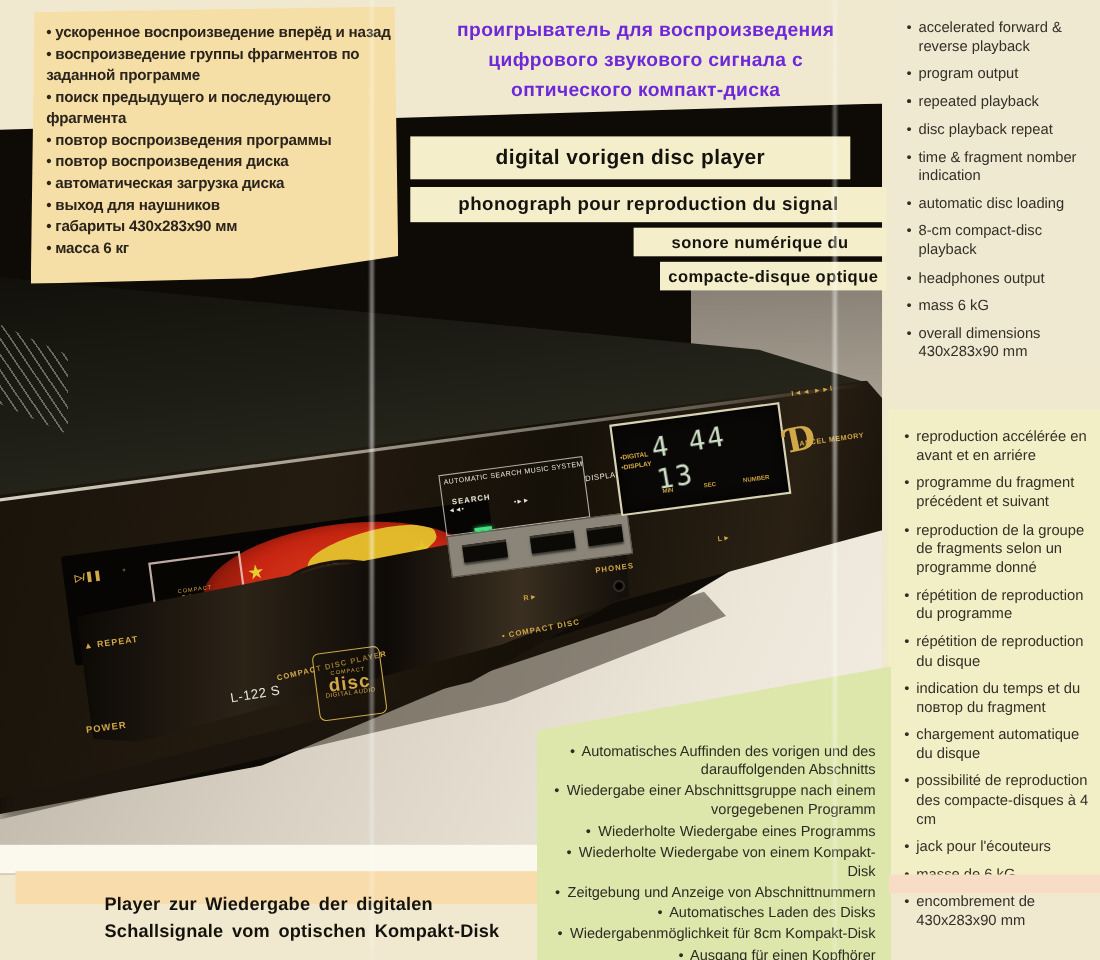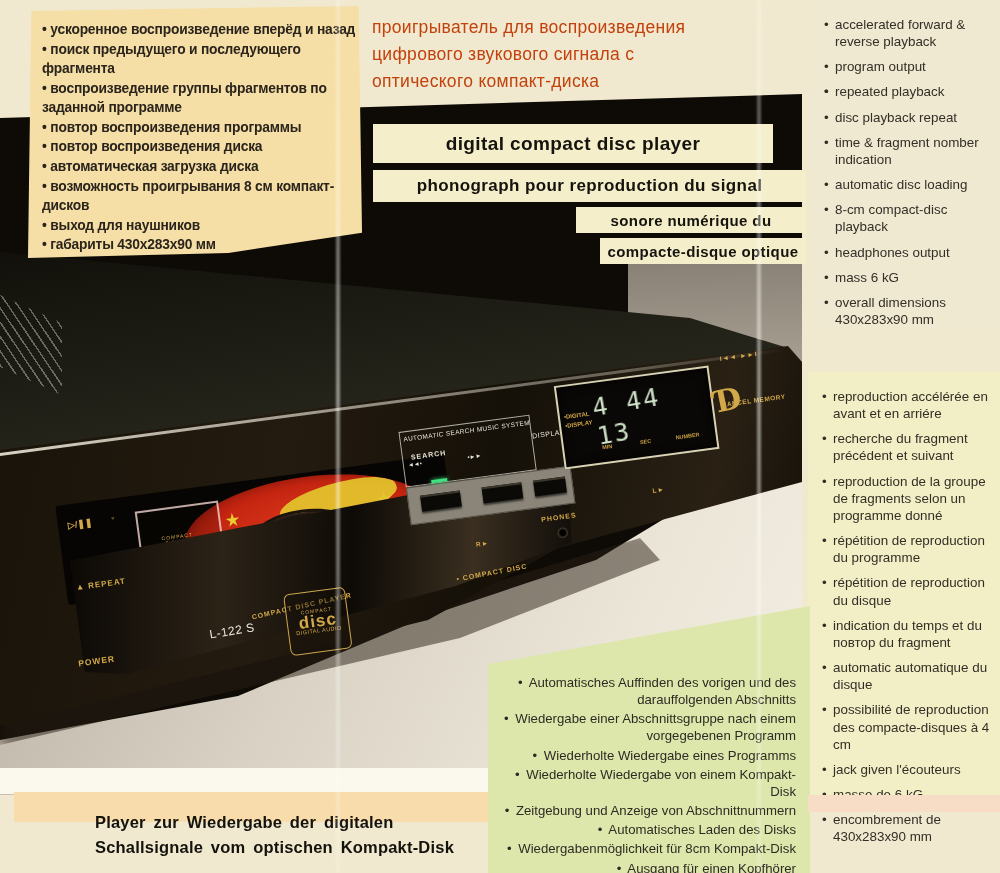--- a/index.html
+++ b/index.html
@@ -93,22 +93,22 @@
   #plaque{left:262px;top:176px;width:60px;height:60px;z-index:12;border:1.5px solid #caa84c;
     border-radius:6px;background:rgba(20,14,8,.35);display:flex;align-items:center;justify-content:center;}
   #ccdisc{left:436px;top:178px;z-index:12;transform:rotate(-3deg);}
   
   .crease{top:0;width:4px;height:873px;z-index:40;filter:blur(1px);
     background:linear-gradient(180deg,rgba(255,255,250,.25),rgba(255,255,250,.5) 45%,rgba(255,255,250,.2));}
   
   #ruspanel{left:28px;top:6px;width:334px;height:252px;background:#f6dfa6;z-index:30;
     clip-path:polygon(1% 2%,99% 0,100% 90%,60% 98%,0 100%);padding:14px 0 0 14px;box-sizing:border-box;}
   #ruspanel .li{font-size:13.8px;font-weight:bold;line-height:1.42;color:#2a241c;letter-spacing:-.2px;}
-  #titleblk{left:372px;top:14px;width:430px;z-index:30;text-align:left;
-    font-weight:normal;font-size:17.5px;line-height:1.55;color:#c2410c;letter-spacing:.3px;}
+  #titleblk{left:372px;top:14px;width:430px;z-index:30;text-align:center;
+    font-weight:bold;font-size:17.5px;line-height:1.55;color:#6d28d9;letter-spacing:.3px;}
   .banner{z-index:30;background:#f4eecb;color:#15130d;font-weight:bold;display:flex;
     align-items:center;justify-content:center;letter-spacing:.4px;}
   #b1{left:373px;top:124px;width:400px;height:39px;font-size:19px;}
   #b2{left:373px;top:170px;width:433px;height:32px;font-size:17px;}
   #b3{left:576px;top:207px;width:230px;height:26px;font-size:15px;}
   #b4{left:600px;top:238px;width:206px;height:26px;font-size:15px;}
   #engpanel{left:812px;top:0;width:188px;height:332px;background:#efe9d2;z-index:30;
     padding:16px 4px 0 12px;box-sizing:border-box;}
   #frpanel{left:808px;top:372px;width:192px;height:440px;background:#f2efc6;z-index:30;
     padding:16px 4px 0 14px;box-sizing:border-box;}
@@ -200,65 +200,64 @@
       <div class="t">COMPACT</div>
       <div class="m">disc</div>
       <div class="s">DIGITAL AUDIO</div>
     </div>
   </div>
   <div class="abs tinygold" id="ccdisc">• COMPACT DISC</div>
 </div>
 
 <div class="abs" id="ruspanel">
     <div class="li"><span class="b">•</span><span class="t"> ускоренное  воспроизведение вперёд и  назад</span></div>
+    <div class="li"><span class="b">•</span><span class="t"> воспроизведение  группы  фрагментов по заданной программе</span></div>
     <div class="li"><span class="b">•</span><span class="t"> поиск  предыдущего  и последующего фрагмента</span></div>
-    <div class="li"><span class="b">•</span><span class="t"> воспроизведение  группы  фрагментов по заданной программе</span></div>
     <div class="li"><span class="b">•</span><span class="t"> повтор воспроизведения  программы</span></div>
     <div class="li"><span class="b">•</span><span class="t"> повтор  воспроизведения диска</span></div>
     <div class="li"><span class="b">•</span><span class="t"> автоматическая загрузка диска</span></div>
-    <div class="li"><span class="b">•</span><span class="t"> возможность проигрывания   8 см компакт-дисков</span></div>
     <div class="li"><span class="b">•</span><span class="t"> выход  для  наушников</span></div>
     <div class="li"><span class="b">•</span><span class="t"> габариты 430х283х90 мм</span></div>
     <div class="li"><span class="b">•</span><span class="t"> масса 6 кг</span></div>
   </div>
 
 <div class="abs" id="titleblk">
   <div>проигрыватель для воспроизведения</div>
   <div>цифрового звукового  сигнала с</div>
   <div>оптического компакт-диска</div>
 </div>
 
-<div class="abs banner" id="b1">digital compact disc player</div>
+<div class="abs banner" id="b1">digital vorigen disc player</div>
 <div class="abs banner" id="b2">phonograph pour  reproduction du signal</div>
 <div class="abs banner" id="b3">sonore numérique du</div>
 <div class="abs banner" id="b4">compacte-disque optique</div>
 
 <div class="abs sidelist" id="engpanel">
     <div class="li"><span class="b">•</span><span class="t"> accelerated forward &amp;  reverse playback</span></div>
     <div class="li"><span class="b">•</span><span class="t"> program output</span></div>
     <div class="li"><span class="b">•</span></div>
     <div class="li"><span class="b">•</span><span class="t"> repeated playback</span></div>
     <div class="li"><span class="b">•</span><span class="t"> disc  playback  repeat</span></div>
     <div class="li"><span class="b">•</span><span class="t"> time  &amp;  fragment nomber indication</span></div>
     <div class="li"><span class="b">•</span><span class="t"> automatic disc loading</span></div>
     <div class="li"><span class="b">•</span><span class="t"> 8-cm compact-disc playback</span></div>
     <div class="li"><span class="b">•</span><span class="t"> headphones output</span></div>
     <div class="li"><span class="b">•</span><span class="t"> mass 6 kG</span></div>
     <div class="li"><span class="b">•</span><span class="t"> overall dimensions 430х283х90 mm</span></div>
   </div>
 <div class="abs sidelist" id="frpanel">
     <div class="li"><span class="b">•</span><span class="t"> reproduction accélérée  en avant et en arriére</span></div>
-    <div class="li"><span class="b">•</span><span class="t"> recherche du fragment précédent et suivant</span></div>
+    <div class="li"><span class="b">•</span><span class="t"> programme du fragment précédent et suivant</span></div>
     <div class="li"><span class="b">•</span><span class="t"> reproduction de la groupe de fragments  selon un programme donné</span></div>
     <div class="li"><span class="b">•</span><span class="t"> répétition de reproduction du programme</span></div>
     <div class="li"><span class="b">•</span><span class="t"> répétition de reproduction du disque</span></div>
     <div class="li"><span class="b">•</span><span class="t"> indication du  temps  et du повтор du fragment</span></div>
-    <div class="li"><span class="b">•</span><span class="t"> automatic automatique du disque</span></div>
+    <div class="li"><span class="b">•</span><span class="t"> chargement automatique du disque</span></div>
     <div class="li"><span class="b">•</span><span class="t"> possibilité de reproduction des compacte-disques  à 4 cm</span></div>
-    <div class="li"><span class="b">•</span><span class="t"> jack  given  l'écouteurs</span></div>
+    <div class="li"><span class="b">•</span><span class="t"> jack  pour  l'écouteurs</span></div>
     <div class="li"><span class="b">•</span><span class="t"> masse  de  6 kG</span></div>
     <div class="li"><span class="b">•</span><span class="t"> encombrement de 430х283х90 mm</span></div>
   </div>
 <div class="abs" id="frpink"></div>
 <div class="abs" id="gerpanel">
     <div class="li"><span class="b">•</span><span class="t"> Automatisches Auffinden des vorigen und des darauffolgenden Abschnitts</span></div>
     <div class="li"><span class="b">•</span><span class="t"> Wiedergabe  einer  Abschnittsgruppe  nach  einem vorgegebenen Programm</span></div>
     <div class="li"><span class="b">•</span><span class="t"> Wiederholte Wiedergabe eines Programms</span></div>
     <div class="li"><span class="b">•</span><span class="t"> Wiederholte Wiedergabe  von  einem Kompakt-Disk</span></div>
     <div class="li"><span class="b">•</span><span class="t"> Zeitgebung und Anzeige von Abschnittnummern</span></div>

